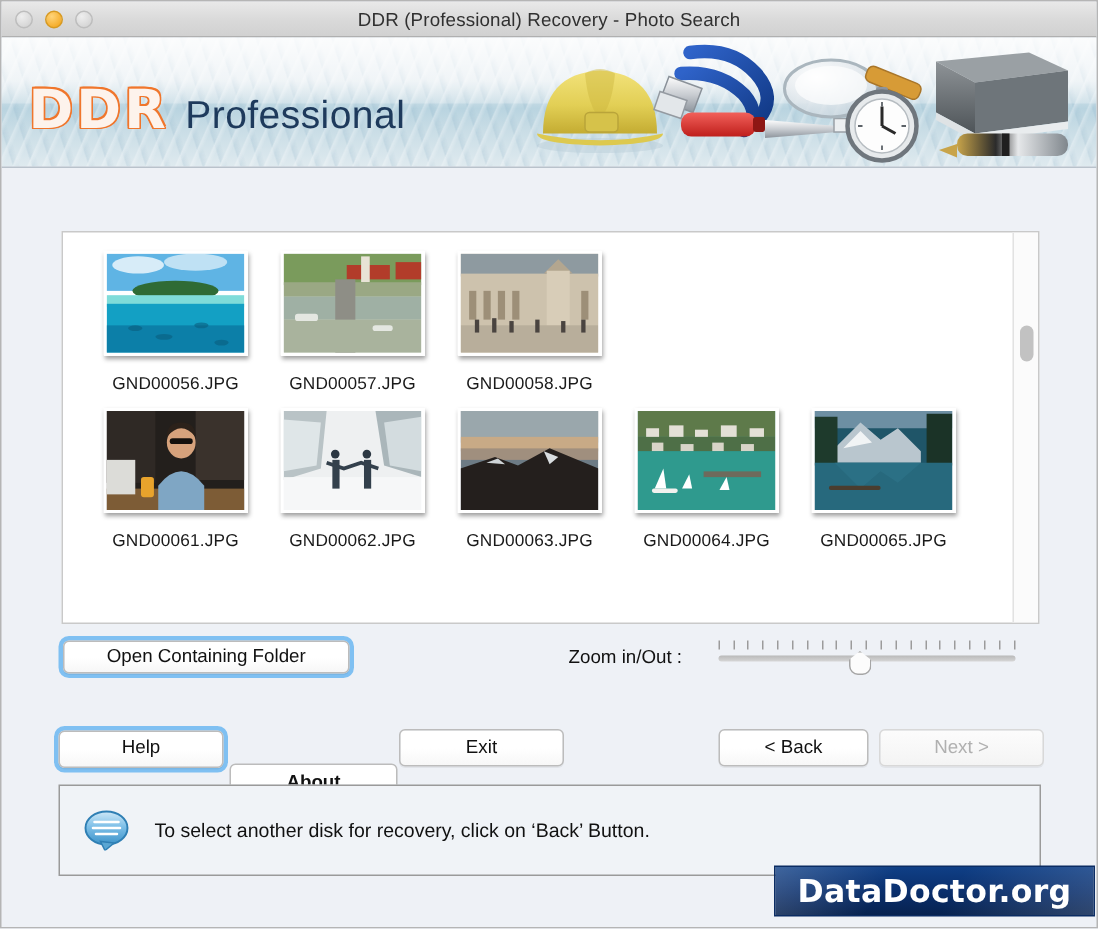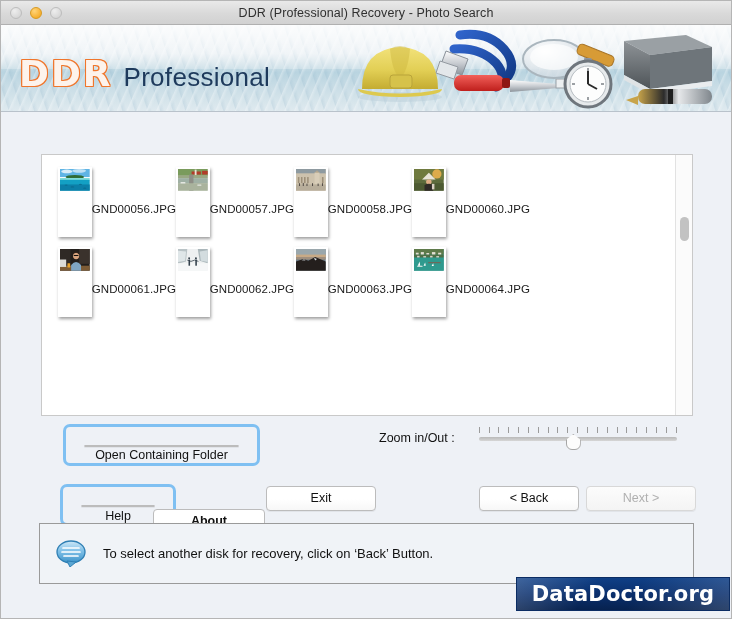--- a/index.html
+++ b/index.html
@@ -154,21 +154,21 @@
   }
   .row {
     display: flex;
     padding-left: 16px;
     margin-bottom: 10px;
   }
   .cell {
     width: 118px;
     margin-right: 0px;
     display: flex;
-    flex-direction: row;
+    flex-direction: column;
     align-items: center;
     text-align: center;
   }
   .thumb {
     width: 96px;
     height: 70px;
     border: 2px solid #ffffff;
     box-sizing: border-box;
     box-shadow: 1px 2px 3px rgba(0,0,0,.38);
     overflow: hidden;
@@ -212,24 +212,23 @@
     border: 1px solid #bcbcbc;
     border-radius: 4px;
     box-sizing: border-box;
     text-align: center;
     cursor: default;
     box-shadow: 0 1px 0 rgba(0,0,0,.05);
   }
   .focusring {
     border: 3px solid #7fc0f2;
     border-radius: 7px;
-    padding: 18px;
+    padding: 0;
     box-sizing: border-box;
     background: transparent;
-    margin-left: 24px;
   }
 
   .ocf-wrap {
     position: absolute;
     left: 38px;
     top: 423px;
     width: 197px;
     height: 28px;
   }
   .ocf-wrap .btn { width: 100%; height: 100%; line-height: 18px; }
@@ -534,36 +533,20 @@
                     <rect x="10" y="46" width="3" height="9"></rect>
                     <rect x="22" y="45" width="3" height="10"></rect>     
                     <rect x="34" y="47" width="3" height="8"></rect>
                     <rect x="52" y="46" width="3" height="9"></rect>     
                     <rect x="70" y="47" width="3" height="8"></rect>
                     <rect x="84" y="46" width="3" height="9"></rect>
                   </g>
                 </svg></div>
             </div>
             <div class="fname">GND00058.JPG</div>
-          </div>
-          <div class="cell">
-            <div class="thumb">
-              <div class="art"><svg viewBox="0 0 96 70" preserveAspectRatio="none" xmlns="http://www.w3.org/2000/svg">     
-                  <rect width="96" height="70" fill="#5d6b3c"></rect>     
-                  <rect width="96" height="34" fill="#6f7a3e"></rect>     
-                  <circle cx="74" cy="16" r="15" fill="#f0b44e" opacity=".85"></circle>     
-                  <rect y="46" width="96" height="24" fill="#4d5a32"></rect>     
-                  <path d="M26 34 l22 -22 l22 22 z" fill="#e8e4d8"></path>     
-                  <path d="M26 34 q22 6 44 0 q-22 5 -44 0z" fill="#cfc9b8"></path>     
-                  <ellipse cx="48" cy="42" rx="9" ry="8" fill="#e0ae86"></ellipse>     
-                  <path d="M34 52 q14 -8 28 0 l0 18 l-28 0z" fill="#2f2a26"></path>     
-                  <rect x="58" y="48" width="8" height="18" fill="#d9cfc2"></rect>
-                </svg></div>
-            </div>
-            <div class="fname">GND00060.JPG</div>
           </div>
         </div>
         <div class="row">
           <div class="cell">
             <div class="thumb">
               <div class="art"><svg viewBox="0 0 96 70" preserveAspectRatio="none" xmlns="http://www.w3.org/2000/svg">     
                   <rect width="96" height="70" fill="#231f1c"></rect>     
                   <rect x="0" y="0" width="34" height="50" fill="#2f2925"></rect>     
                   <rect x="62" y="0" width="34" height="48" fill="#3a322c"></rect>     
                   <rect y="54" width="96" height="16" fill="#7d5c36"></rect>     
@@ -635,20 +618,36 @@
                   <g fill="#ffffff">
                     <path d="M18 40 l2 14 l-8 0z"></path>
                     <path d="M36 44 l2 10 l-7 0z"></path>
                     <path d="M62 46 l2 9 l-7 0z"></path>
                   </g>     
                   <rect x="10" y="54" width="18" height="3" rx="1.5" fill="#f1f1ee"></rect>
                 </svg></div>
             </div>
             <div class="fname">GND00064.JPG</div>
           </div>
+          <div class="cell">
+            <div class="thumb">
+              <div class="art"><svg viewBox="0 0 96 70" preserveAspectRatio="none" xmlns="http://www.w3.org/2000/svg">     
+                  <rect width="96" height="70" fill="#1f5568"></rect>     
+                  <rect width="96" height="12" fill="#6d8fa3"></rect>     
+                  <path d="M14 26 l18 -18 l14 12 l12 -8 l16 16 l0 8 l-60 0z" fill="#b9c6ce"></path>     
+                  <path d="M20 26 l12 -12 l8 8z" fill="#ffffff" opacity=".8"></path>     
+                  <path d="M0 4 l16 0 l0 34 l-16 0z" fill="#1e3a2c"></path>     
+                  <path d="M96 2 l-18 0 l0 36 l18 0z" fill="#1b3327"></path>     
+                  <rect y="36" width="96" height="34" fill="#27697d"></rect>     
+                  <path d="M14 36 l18 18 l14 -12 l12 8 l16 -14 l0 -0 z" fill="#2d7287" opacity=".8"></path>     
+                  <rect x="10" y="52" width="36" height="3" rx="1.5" fill="#4a3d2f"></rect>
+                </svg></div>
+            </div>
+            <div class="fname">GND00065.JPG</div>
+          </div>
         </div>
       </div>
     <div class="vscroll">
       <div class="vthumb" id="vthumb" style="top: 62.4px;"></div>
     </div>
   </div>
 
   <div class="ocf-wrap focusring">
     <div class="btn">Open Containing Folder</div>
   </div>

